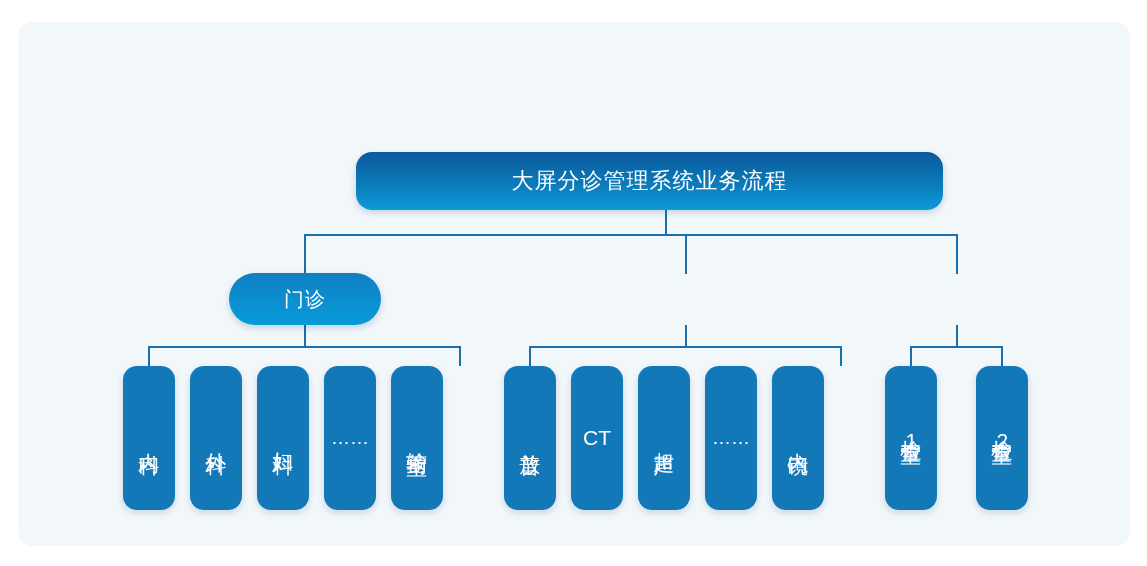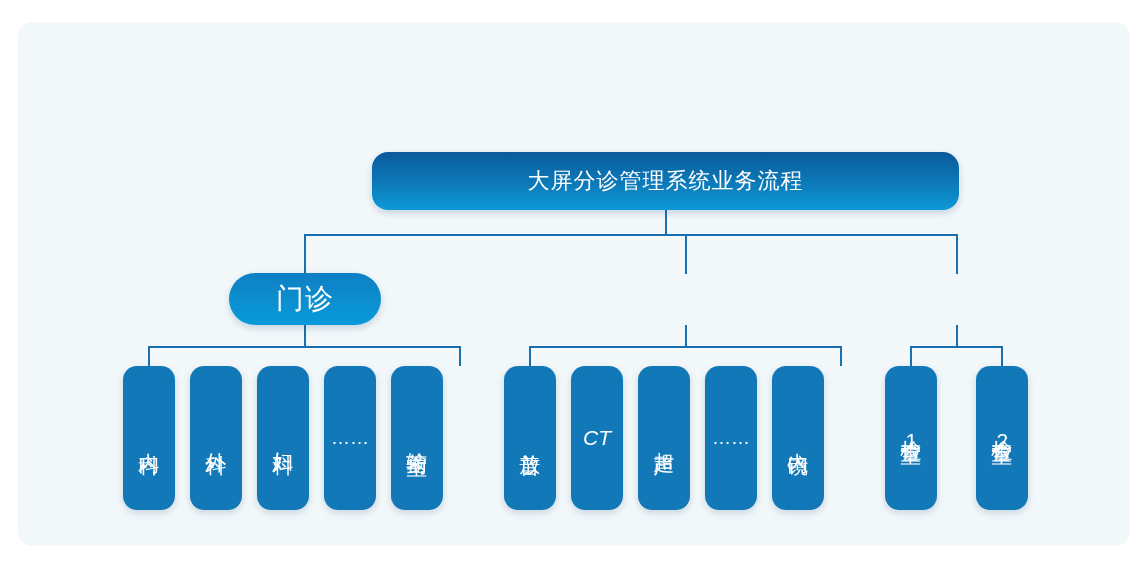--- a/index.html
+++ b/index.html
@@ -74,21 +74,21 @@
   .line {
     position: absolute;
     background: #1a6fae;
   }
   .vline { width: 2px; }
   .hline { height: 2px; }
 
   
   .node-root {
     position: absolute;
-    left: 372px;
+    left: 356px;
     top: 152px;
     width: 587px;
     height: 58px;
     border-radius: 16px;
     background: linear-gradient(180deg, #0a5a9c 0%, #0c7ab9 55%, #0e9ad8 100%);
     box-shadow: 0 3px 7px rgba(20,70,110,0.20);
     display: flex;
     align-items: center;
     justify-content: center;
   }
@@ -105,21 +105,21 @@
     height: 52px;
     border-radius: 26px;
     background: linear-gradient(180deg, #0f7fc4 0%, #0b8fcf 55%, #089ada 100%);
     box-shadow: 0 3px 7px rgba(20,70,110,0.20);
     display: flex;
     align-items: center;
     justify-content: center;
   }
   .node-group .label {
     color: #ffffff;
-    font-size: 28px;
+    font-size: 20px;
     letter-spacing: 1px;
     white-space: nowrap;
   }
 
   
   .node-leaf {
     position: absolute;
     top: 366px;
     width: 52px;
     height: 144px;
@@ -139,21 +139,20 @@
     text-orientation: upright;
     letter-spacing: 2px;
     white-space: nowrap;
   }
   
   .node-leaf.latin .label {
     writing-mode: horizontal-tb;
     text-orientation: mixed;
     letter-spacing: 0;
     font-size: 21px;
-    font-style: italic;
   }
   
   .node-leaf.ellipsis .label {
     writing-mode: horizontal-tb;
     text-orientation: mixed;
     font-size: 19px;
     letter-spacing: 0;
   }
 </style>
 </head>

